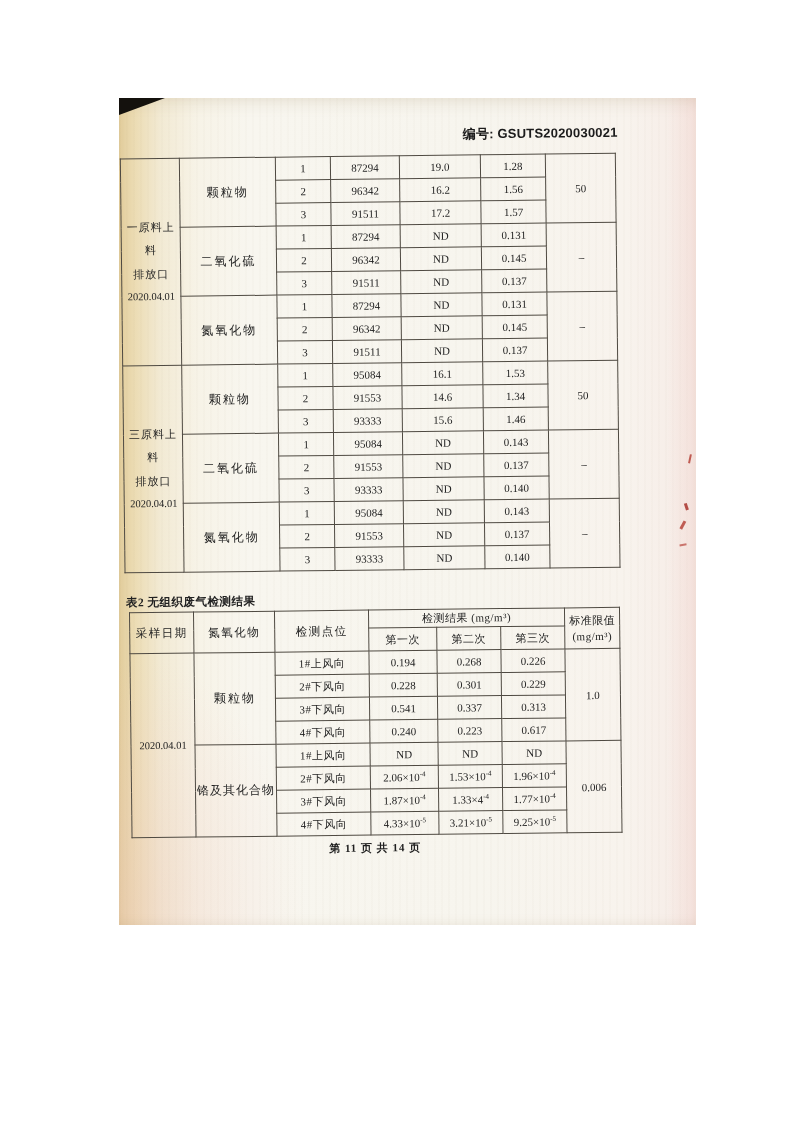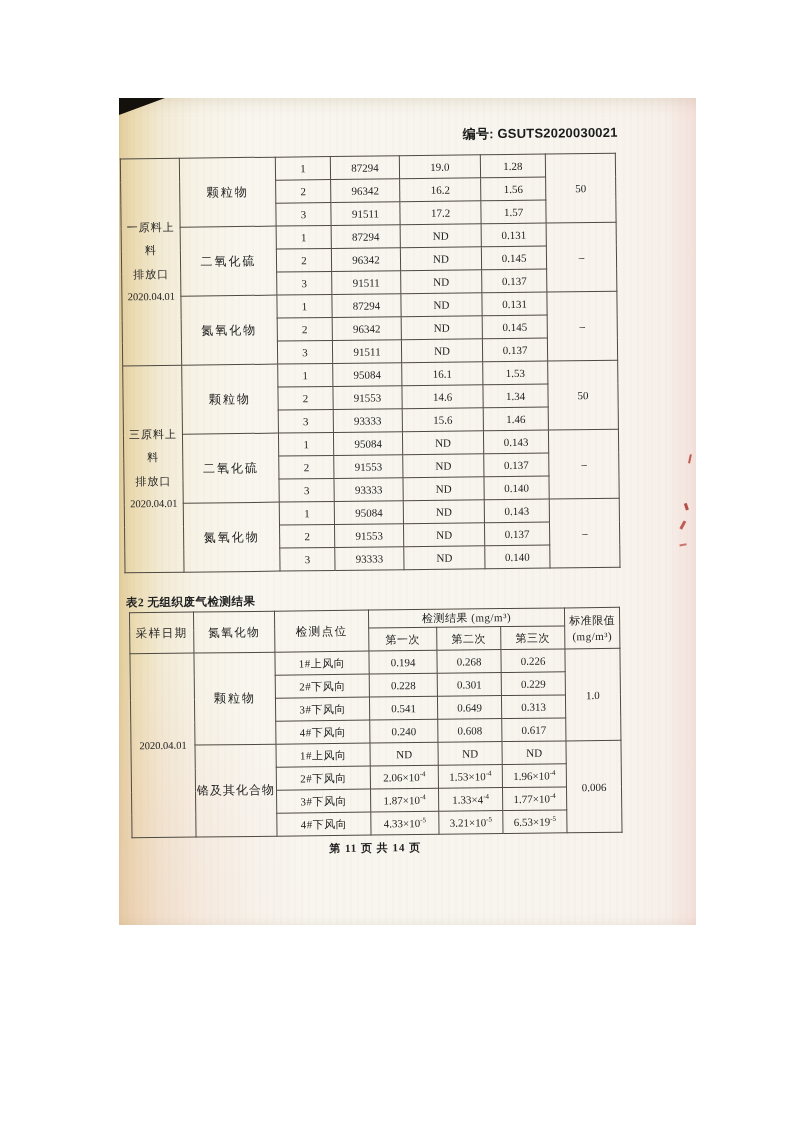--- a/index.html
+++ b/index.html
@@ -253,27 +253,27 @@
       </tr>
       <tr>
         <td class="point-cell">2#下风向</td>
         <td>0.228</td>
         <td>0.301</td>
         <td>0.229</td>
       </tr>
       <tr>
         <td class="point-cell">3#下风向</td>
         <td>0.541</td>
-        <td>0.649</td>
+        <td>0.337</td>
         <td>0.313</td>
       </tr>
       <tr>
         <td class="point-cell">4#下风向</td>
         <td>0.240</td>
-        <td>0.608</td>
+        <td>0.223</td>
         <td>0.617</td>
       </tr>
       <tr>
         <td class="pollutant-cell" rowspan="4" style="letter-spacing:1px">铬及其化合物</td>
         <td class="point-cell">1#上风向</td>
         <td>ND</td>
         <td>ND</td>
         <td>ND</td>
         <td class="limit-cell" rowspan="4">0.006</td>
       </tr>
@@ -286,20 +286,20 @@
       <tr>
         <td class="point-cell">3#下风向</td>
         <td><span>1.87×10</span><sup>-4</sup></td>
         <td><span>1.33×4</span><sup>-4</sup></td>
         <td><span>1.77×10</span><sup>-4</sup></td>
       </tr>
       <tr>
         <td class="point-cell">4#下风向</td>
         <td><span>4.33×10</span><sup>-5</sup></td>
         <td><span>3.21×10</span><sup>-5</sup></td>
-        <td><span>6.53×19</span><sup>-5</sup></td>
+        <td><span>9.25×10</span><sup>-5</sup></td>
       </tr>
     </tbody>
       </table>
 
     <div class="footer">第 11 页 共 14 页</div>
   </div>
 </div>
 
 </body></html>

